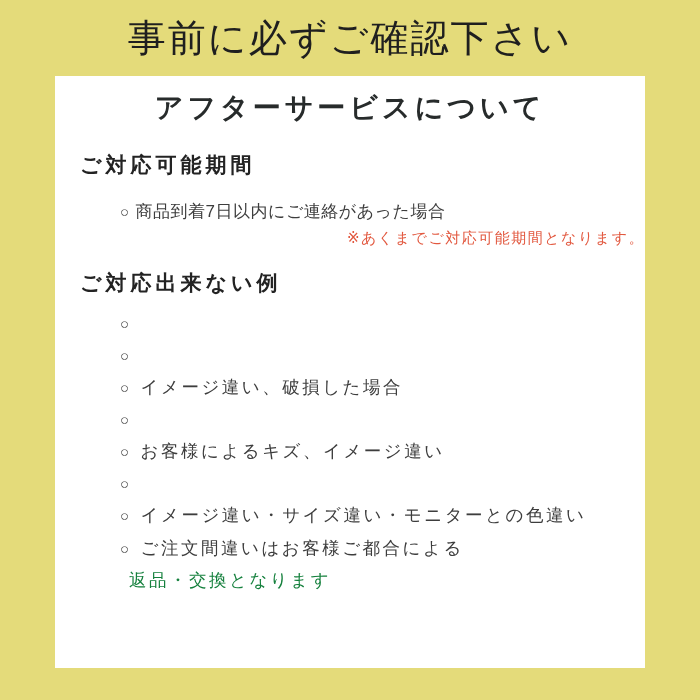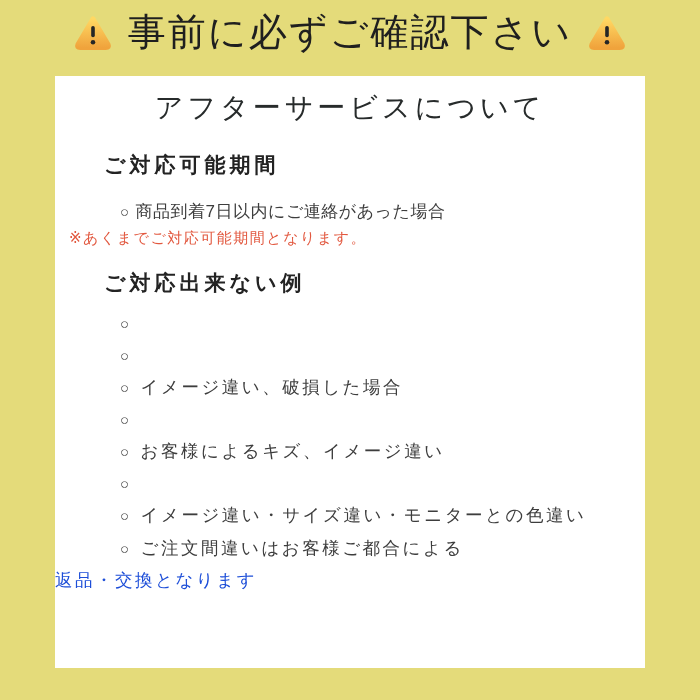--- a/index.html
+++ b/index.html
@@ -14,28 +14,29 @@
     overflow: hidden;
     position: relative;
   }
   .stage {
     position: absolute;
     inset: 0;
   }
   
   .header {
     position: absolute;
-    top: 4px;
+    top: 10px;
     left: 0;
     width: 700px;
     height: 56px;
     display: flex;
     align-items: center;
     justify-content: center;
     gap: 16px;
+    flex-direction: column;
   }
   .header-title {
     font-size: 38px;
     font-weight: 500;
     color: #1f1f1f;
     letter-spacing: 2px;
     white-space: nowrap;
   }
   .warn-icon {
     width: 38px;
@@ -51,27 +52,27 @@
     width: 590px;
     height: 592px;
     background: #ffffff;
     box-sizing: border-box;
   }
   .card-title {
     margin: 14px 0 0 0;
     text-align: center;
     font-size: 28px;
     line-height: 36px;
-    font-weight: 400;
+    font-weight: 700;
     color: #272b2b;
     letter-spacing: 4px;
   }
   .section-heading {
     margin: 0;
-    padding-left: 49px;
+    padding-left: 25px;
     font-size: 21px;
     line-height: 30px;
     font-weight: 700;
     color: #232323;
     letter-spacing: 4px;
   }
   .section-heading.first {
     margin-top: 24px;
   }
   .section-heading.second {
@@ -91,41 +92,42 @@
     gap: 6px;
   }
   .bullet {
     flex: 0 0 auto;
     font-size: 15px;
     color: #4a4a4a;
   }
   .notes {
     margin-top: 3px;
     margin-left: 14px;
-    text-align: left;
+    text-align: right;
     color: #e2583f;
     font-size: 15px;
     line-height: 21px;
     letter-spacing: 1.5px;
   }
   .list {
     margin-top: 16px;
   }
   .list .item-row {
     font-size: 17.5px;
     line-height: 20px;
     letter-spacing: 2.5px;
     gap: 9px;
     margin-bottom: 11.5px;
   }
   .continuation {
+    padding-left: 74px;
     font-size: 17.5px;
     line-height: 20px;
     letter-spacing: 2.5px;
-    color: #1d4ed8;
+    color: #15803d;
   }
 </style>
 </head>
 <body>
 
 <div class="stage">
 
   <div class="header">
     <svg class="warn-icon" viewBox="0 0 40 40" aria-hidden="true">
       <defs>

